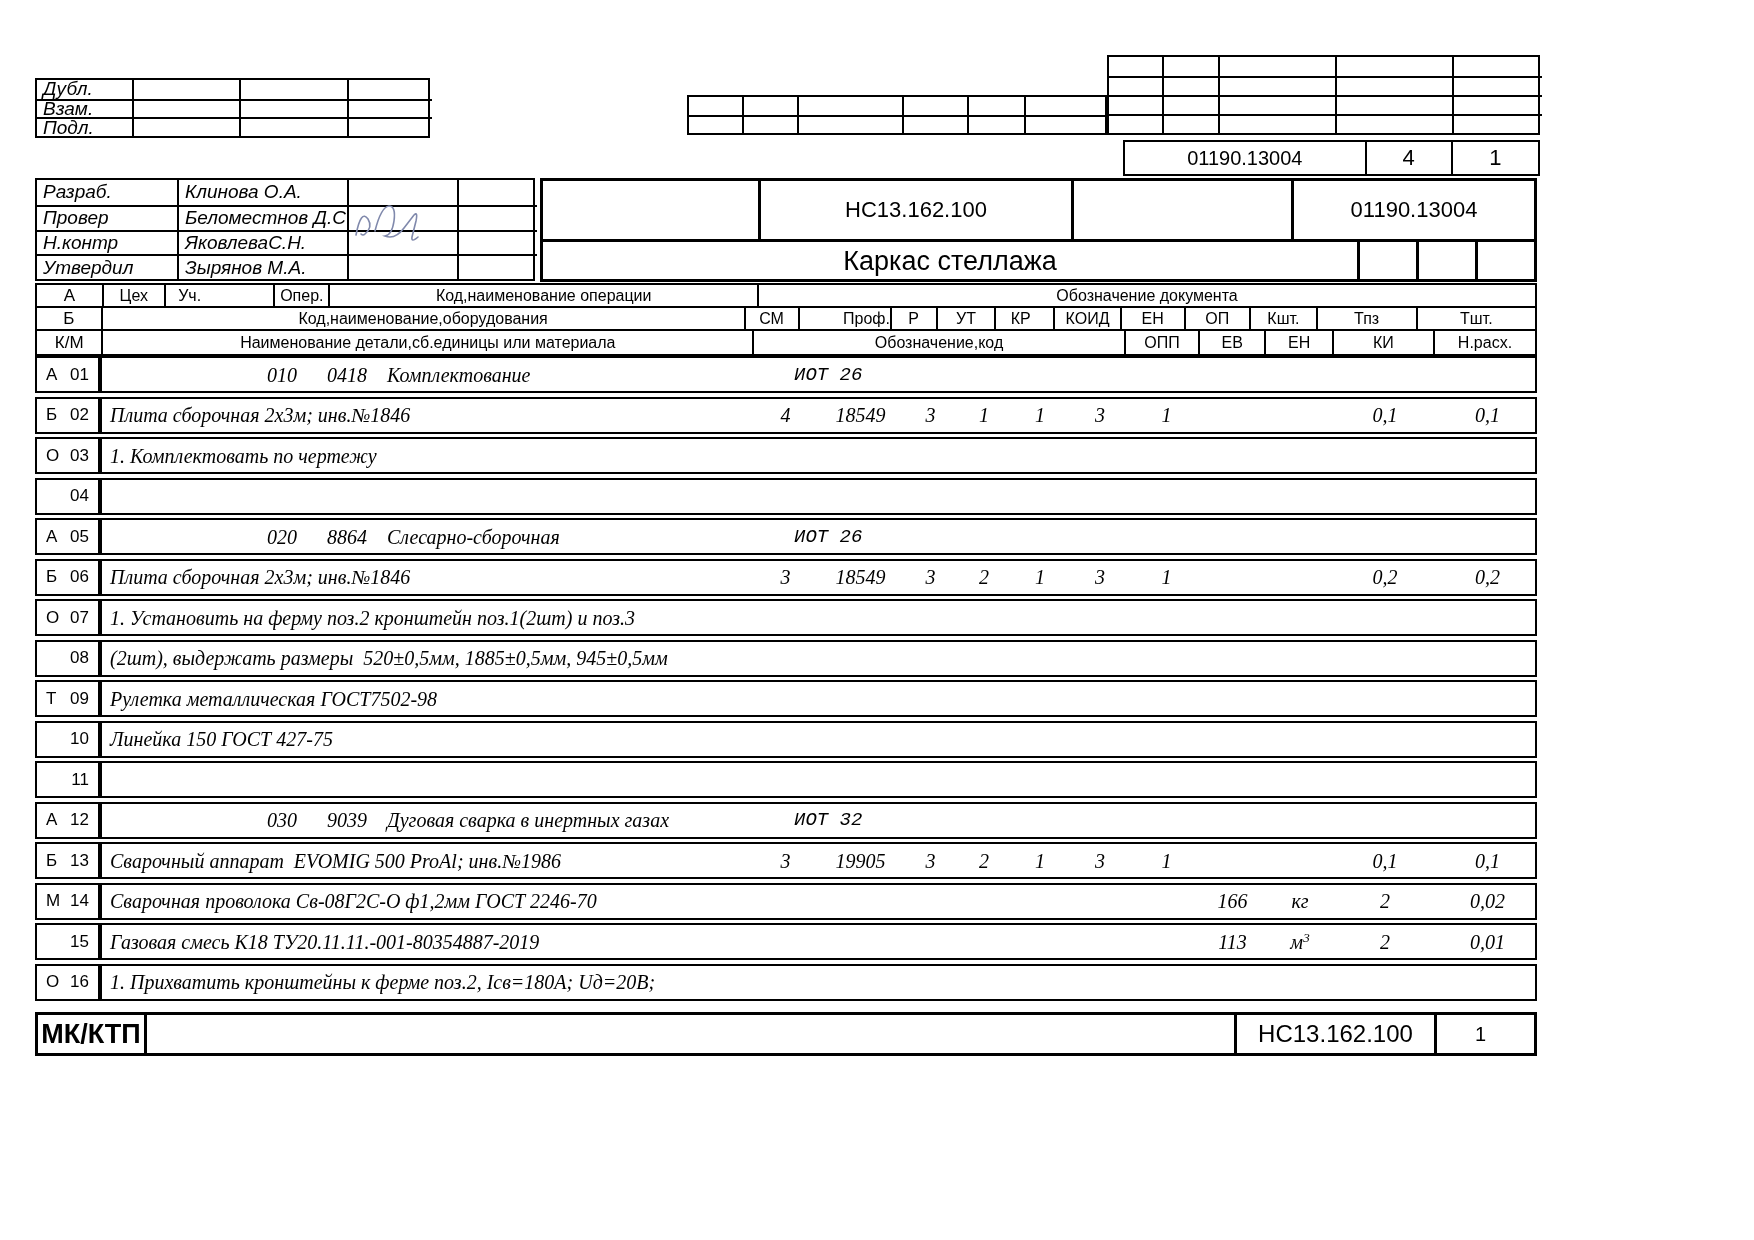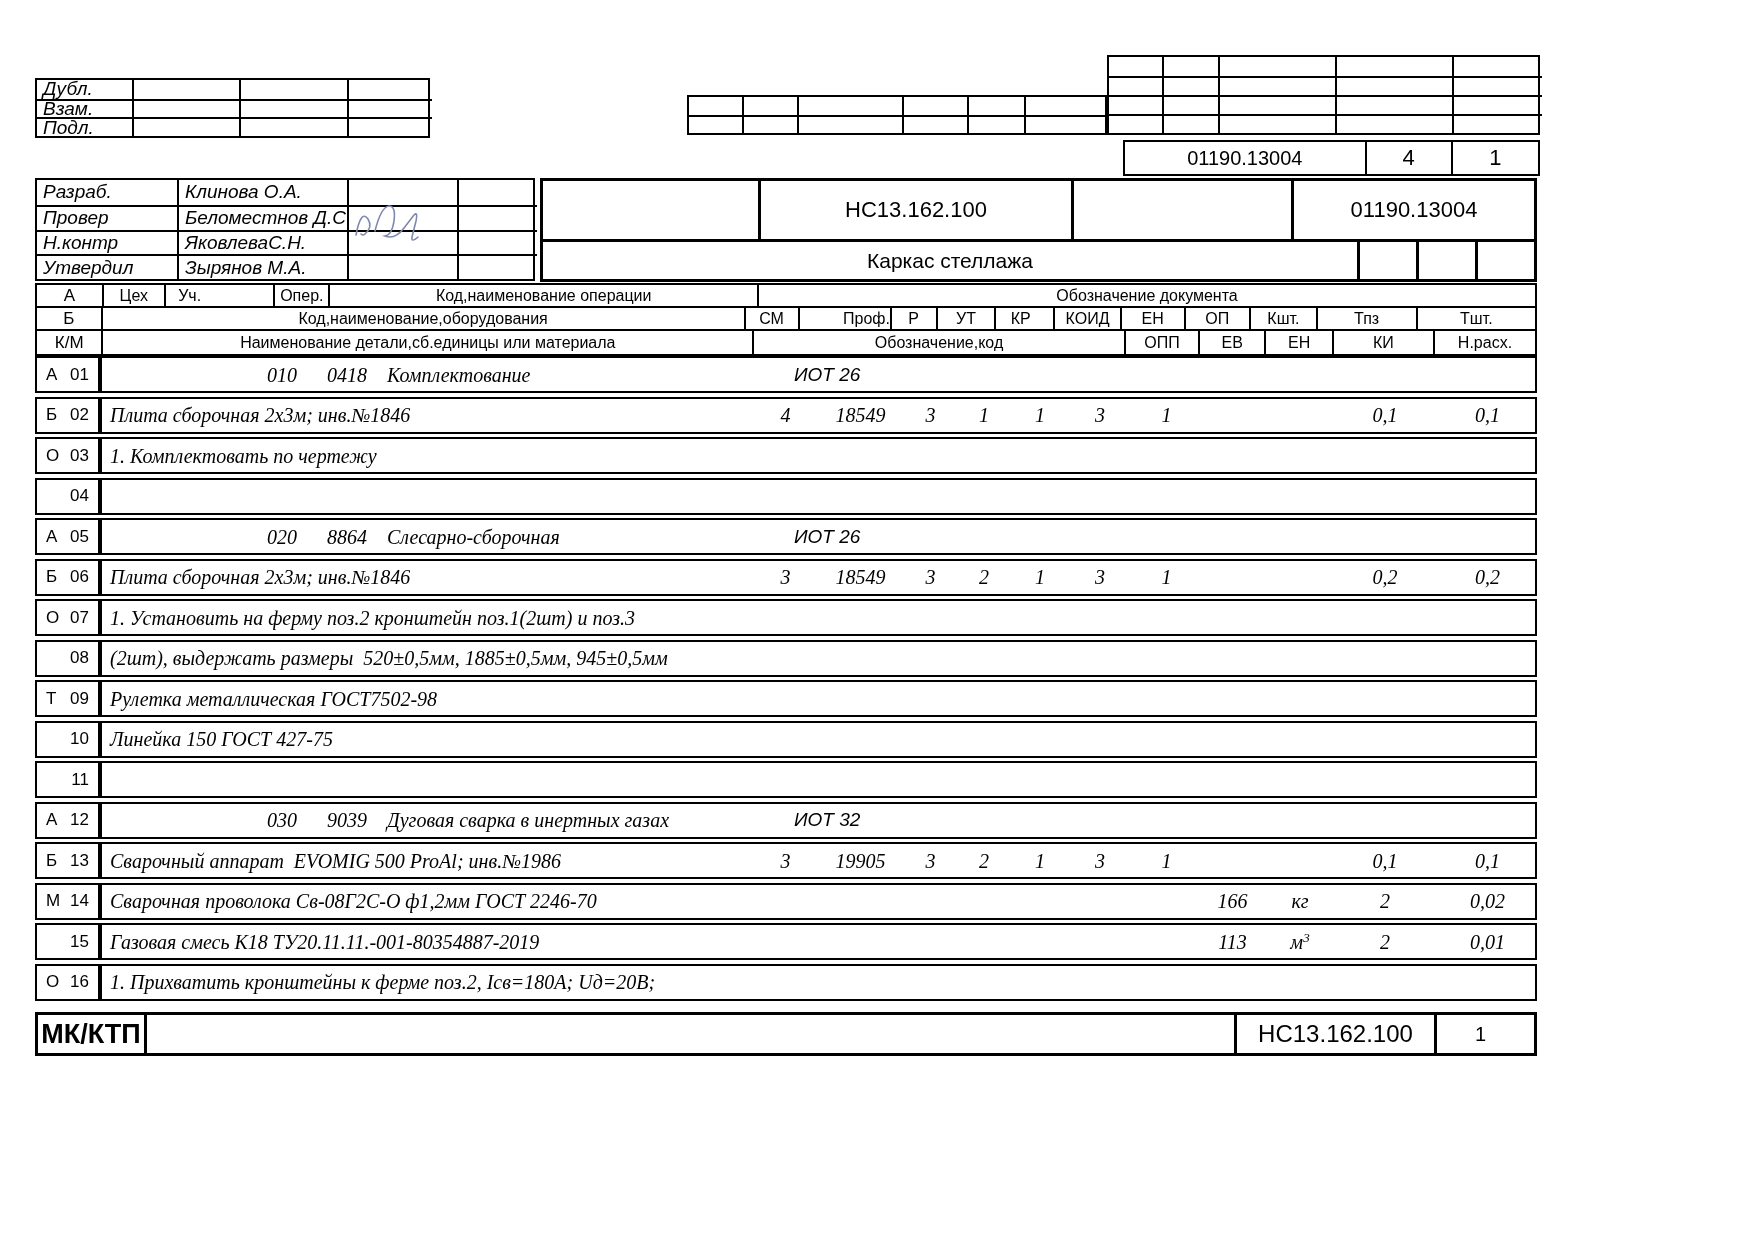--- a/index.html
+++ b/index.html
@@ -32,21 +32,21 @@
   .row{display:flex;height:37px;margin-bottom:3.5px;}
   .row-label{width:65px;box-sizing:border-box;border:2px solid #000;display:flex;align-items:center;
              padding:0 9px;font-size:17px;}
   .row-prefix{margin-right:auto;}
   .row-num{margin-left:auto;}
   .row-content{position:relative;flex:1;box-sizing:border-box;border:2px solid #000;}
   .ser{font-style:italic;font-family:"Liberation Serif",serif;font-size:20px;}
   .name-text{position:absolute;left:8px;top:50%;transform:translateY(-50%);white-space:pre;}
   .op-text{position:absolute;left:165px;top:50%;transform:translateY(-50%);white-space:pre;}
   .iot-text{position:absolute;left:692px;top:50%;transform:translateY(-50%);
-            font-style:italic;font-family:Liberation Sans, sans-serif;font-size:19px;white-space:pre;}
+            font-style:italic;font-family:Liberation Mono, monospace;font-size:19px;white-space:pre;}
   .colv{position:absolute;top:50%;transform:translateY(-50%);text-align:center;}
   .colv sup{font-size:13px;}
   .col-sm{left:655px;width:57px;}  .col-prof{left:712px;width:93px;} .col-r{left:805px;width:47px;}
   .col-ut{left:852px;width:60px;}  .col-kr{left:912px;width:52px;}   .col-koid{left:964px;width:68px;}
   .col-en{left:1032px;width:65px;}
   .col-tpz{left:1232px;width:102px;} .col-tsht{left:1334px;width:103px;} .col-ev{left:1097px;width:67px;} .col-enm{left:1164px;width:68px;}
   .col-ki{left:1232px;width:102px;} .col-nrasx{left:1334px;width:103px;}
   
   .footer-block{left:35px;top:1012px;width:1502px;height:44px;border:3px solid #000;display:flex;}
   .footer-block>div{box-sizing:border-box;display:flex;align-items:center;justify-content:center;}
@@ -164,21 +164,21 @@
   </svg>
 
   <div class="abs title-block">
     <div class="tb-row tb-row1">
       <div class="tb-cell" style="width:215px;"></div>
       <div class="tb-cell bl3" style="width:313px;">НС13.162.100</div>
       <div class="tb-cell bl3" style="width:220px;"></div>
       <div class="tb-cell bl3" style="width:243px;">01190.13004</div>
     </div>
     <div class="tb-row tb-row2">
-      <div class="tb-cell" style="width:814px;font-size:21px;">Каркас стеллажа</div>
+      <div class="tb-cell" style="width:814px;font-size:27px;">Каркас стеллажа</div>
       <div class="tb-cell bl3" style="width:59px;"></div>
       <div class="tb-cell bl3" style="width:59px;"></div>
       <div class="tb-cell bl3" style="width:59px;"></div>
     </div>
   </div>
 
   <div class="hrow" style="top:283px;height:25px;">
     <div class="hc hlab" style="width:65px;">А</div>
     <div class="hc bl2" style="width:62px;">Цех</div>
     <div class="hc bl2" style="width:50px;">Уч.</div>

